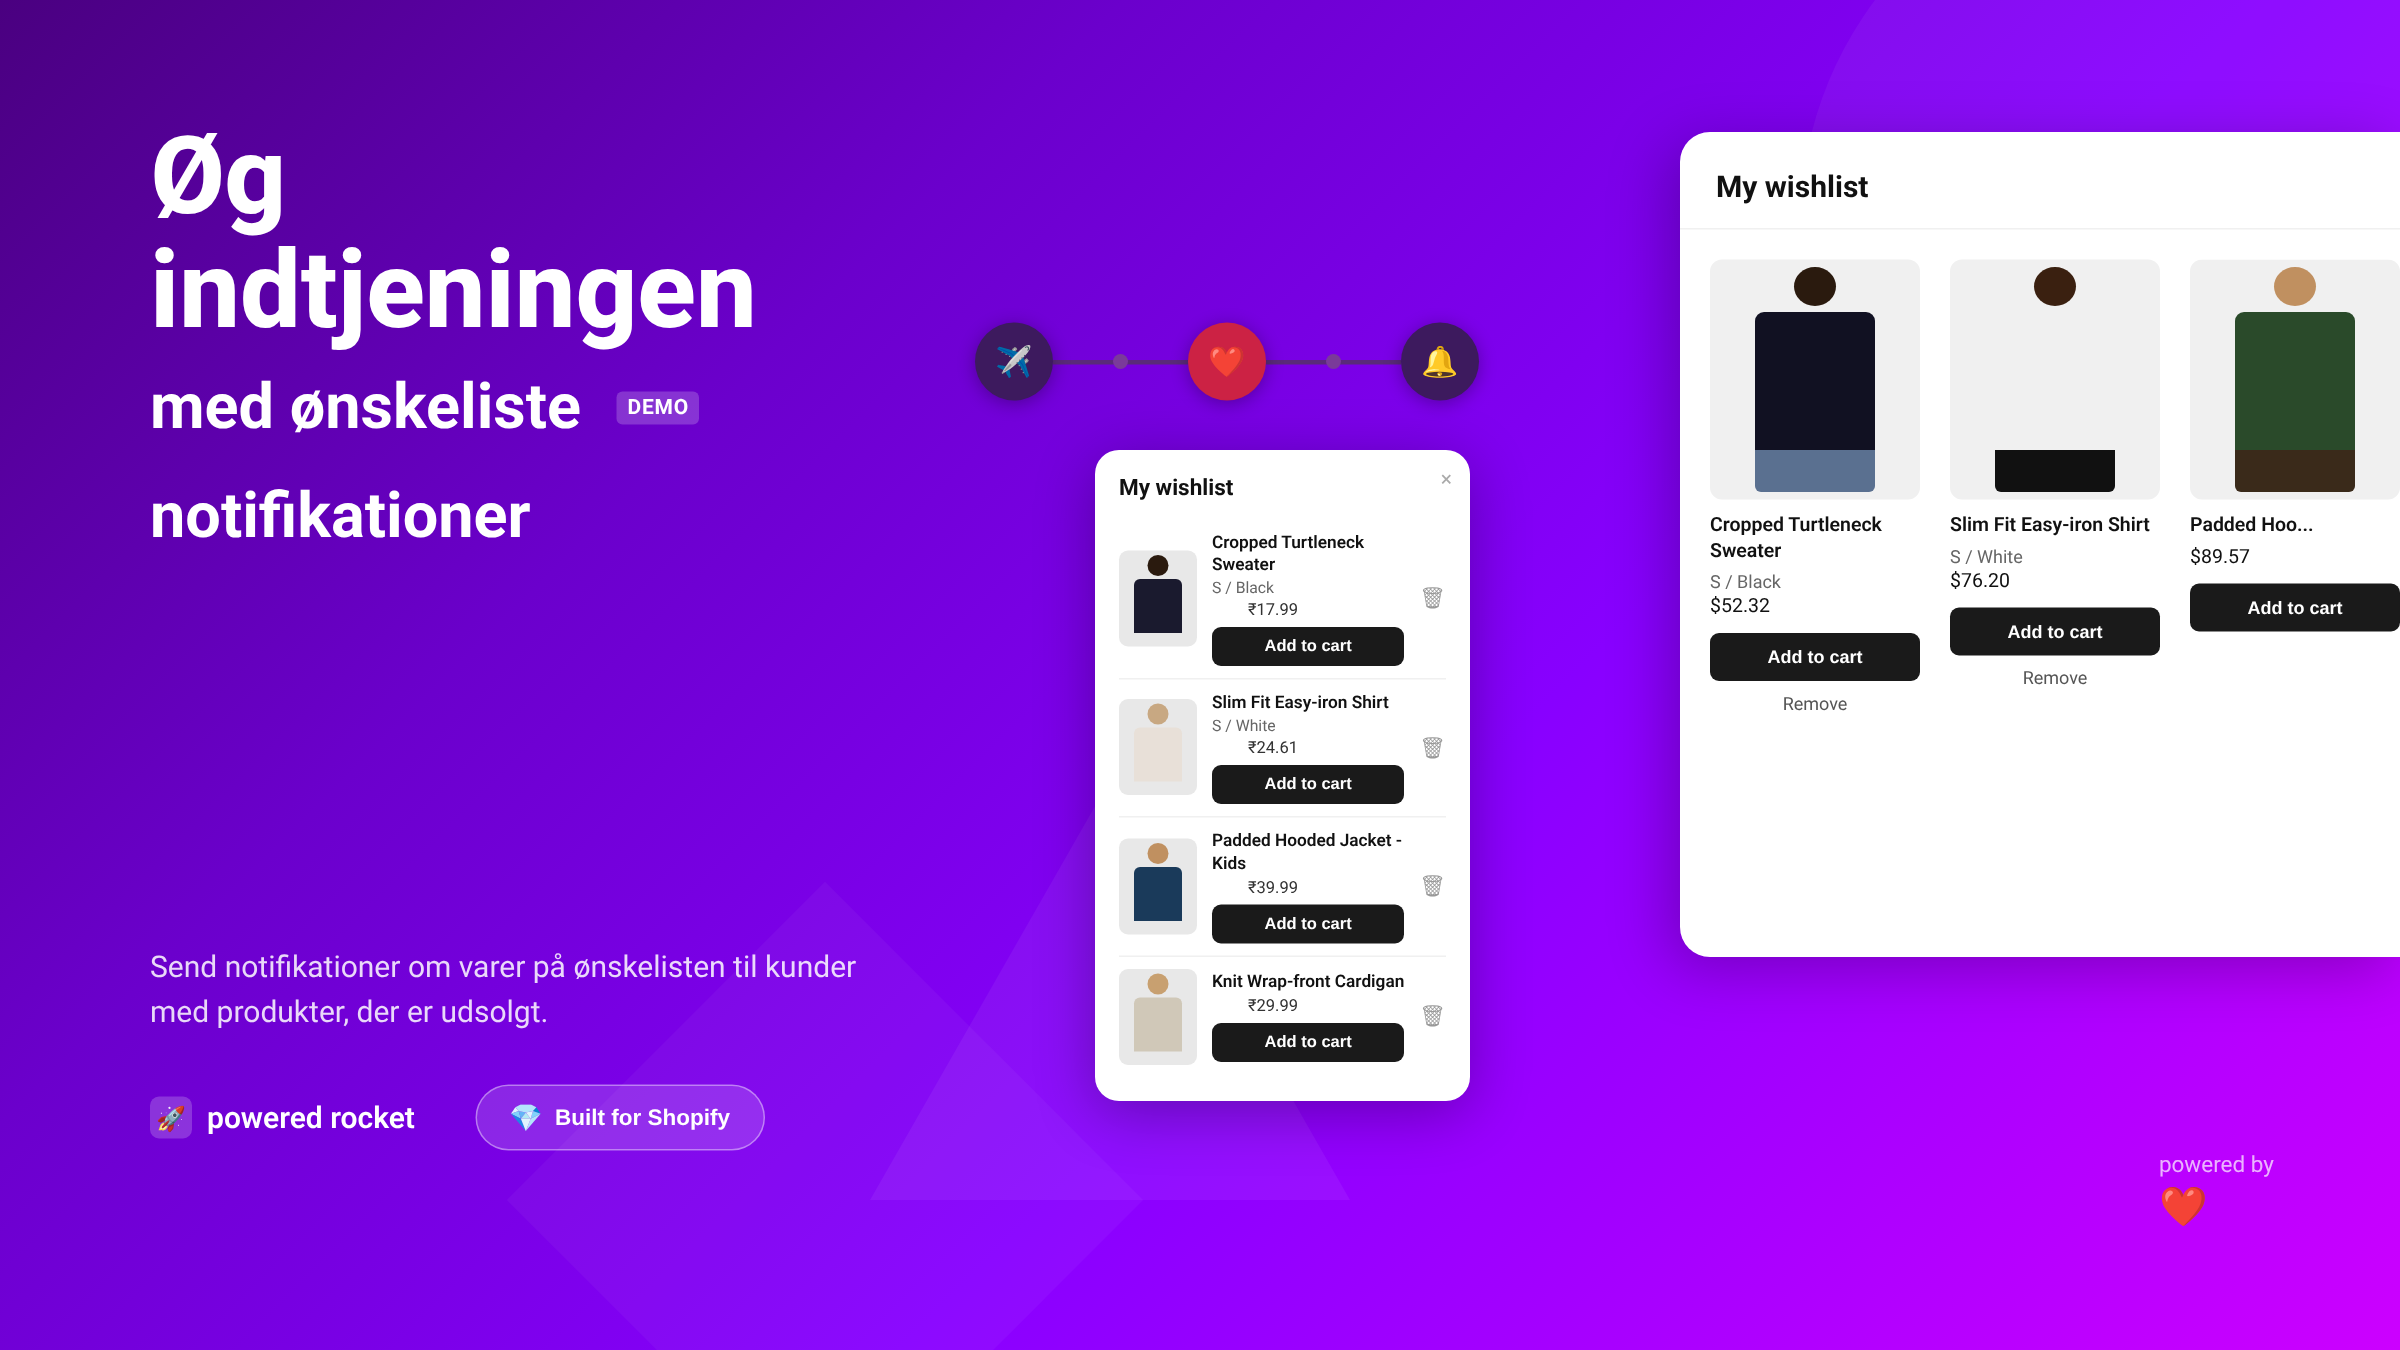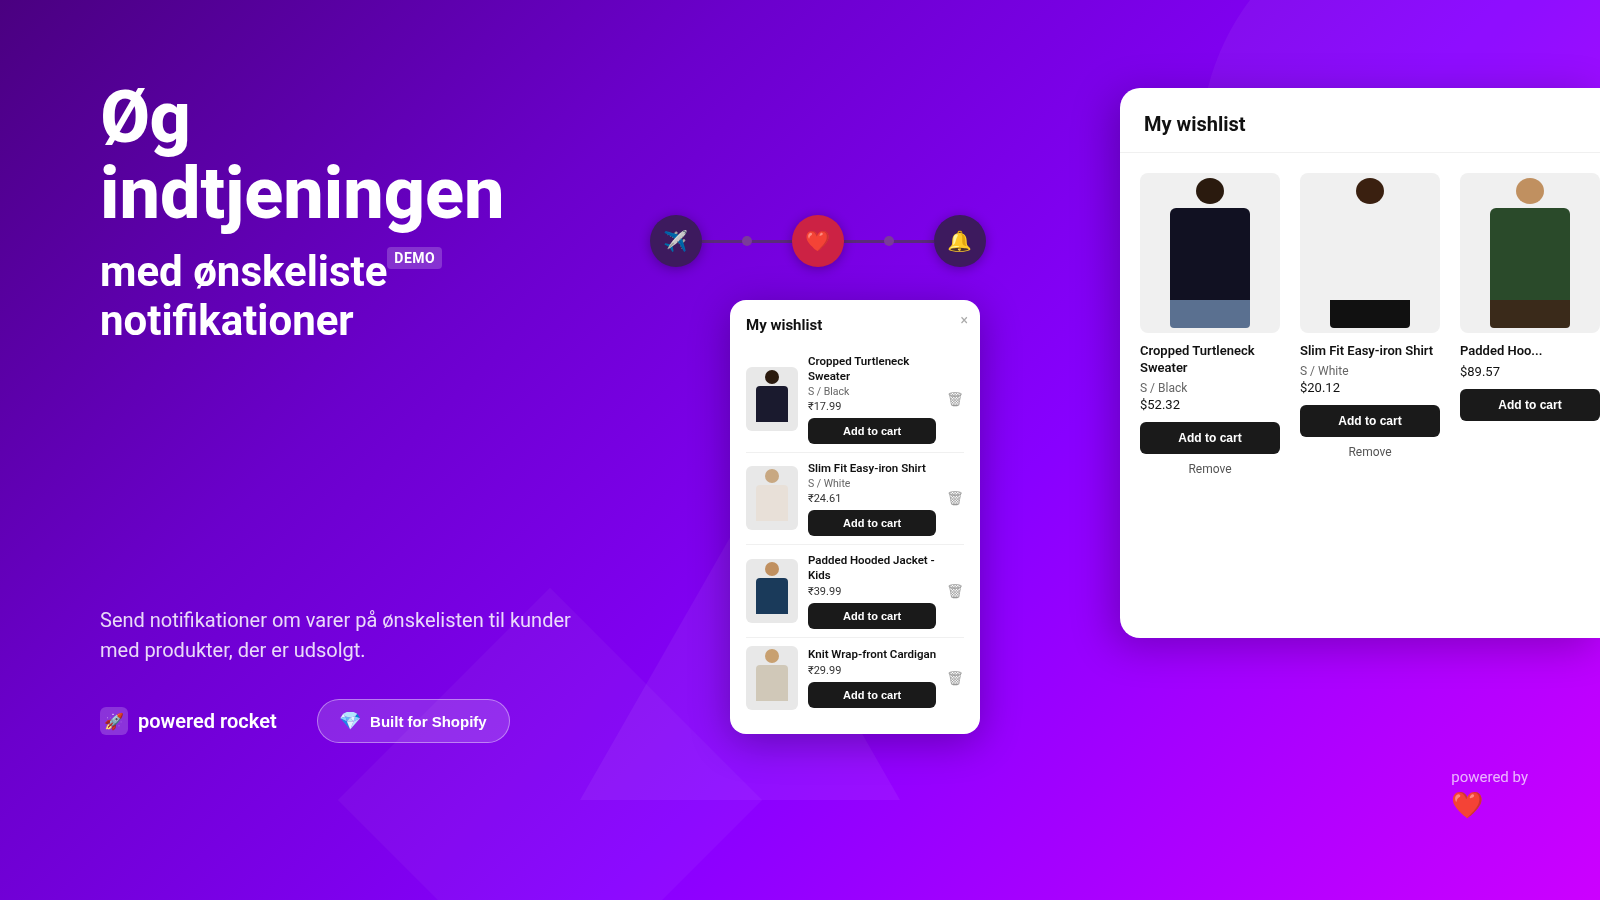--- a/index.html
+++ b/index.html
@@ -47,22 +47,22 @@
       color: white;
       line-height: 1.05;
       margin-bottom: 16px;
     }
     .subheadline {
       font-size: 42px;
       font-weight: 700;
       color: white;
       margin-bottom: 40px;
       display: flex;
-      align-items: flex-start;
-      gap: 0;
+      align-items: center;
+      gap: 24px;
       flex-wrap: wrap;
     }
     .demo-badge {
       background: rgba(255,255,255,0.2);
       color: white;
       font-size: 14px;
       font-weight: 700;
       padding: 3px 7px;
       border-radius: 4px;
       letter-spacing: 0.5px;
@@ -232,21 +232,21 @@
     .person-light .person-head { background: #c8a882; }
     .person-light .person-body { background: #e8e0d8; }
     .person-kid .person-head { background: #c09060; }
     .person-kid .person-body { background: #1a3a5a; }
     .person-cardigan .person-head { background: #c8a070; }
     .person-cardigan .person-body { background: #d0c8b8; }
 
     .widget-info { flex: 1; }
     .widget-name { font-size: 11.5px; font-weight: 600; color: #111; line-height: 1.3; }
     .widget-variant { font-size: 10.5px; color: #666; margin-top: 1px; }
-    .widget-price { font-size: 11px; color: #333; margin-top: 2px; }
+    .widget-price { font-size: 11px; color: #333; margin-top: 2px; margin-left: 24px; }
     .widget-add-btn {
       width: 100%;
       background: #1a1a1a;
       color: white;
       border: none;
       border-radius: 6px;
       padding: 7px 0;
       font-size: 11px;
       font-weight: 600;
       cursor: pointer;
@@ -358,21 +358,21 @@
       font-size: 12px;
       color: #555;
       cursor: pointer;
       display: block;
     }
 
     
     .powered-by {
       position: absolute;
       bottom: 80px;
-      right: 72px;
+      right: 84px;
       z-index: 6;
     }
     .powered-label {
       font-size: 15px;
       color: rgba(255,255,255,0.7);
       margin-bottom: 4px;
     }
     .wishlist-rocket-brand {
       display: flex;
       align-items: center;
@@ -539,21 +539,21 @@
     <div class="panel-product">
       <div class="panel-product-img">
         <div class="panel-person pp2">
           <div class="panel-head" style="background:#3a2010;"></div>
           <div class="panel-body" style="background:#f0f0f0;"></div>
           <div class="panel-legs" style="background:#111;"></div>
         </div>
       </div>
       <div class="panel-product-name">Slim Fit Easy-iron Shirt</div>
       <div class="panel-product-variant">S / White</div>
-      <div class="panel-product-price">$20.12</div>
+      <div class="panel-product-price">$76.20</div>
       <button class="panel-add-btn">Add to cart</button>
       <span class="panel-remove-link">Remove</span>
     </div>
 
     <div class="panel-product" style="overflow:hidden;">
       <div class="panel-product-img">
         <div class="panel-person pp3">
           <div class="panel-head" style="background:#c09060;"></div>
           <div class="panel-body" style="background:#2a4a2a;"></div>
           <div class="panel-legs" style="background:#3a2a1a;"></div>

